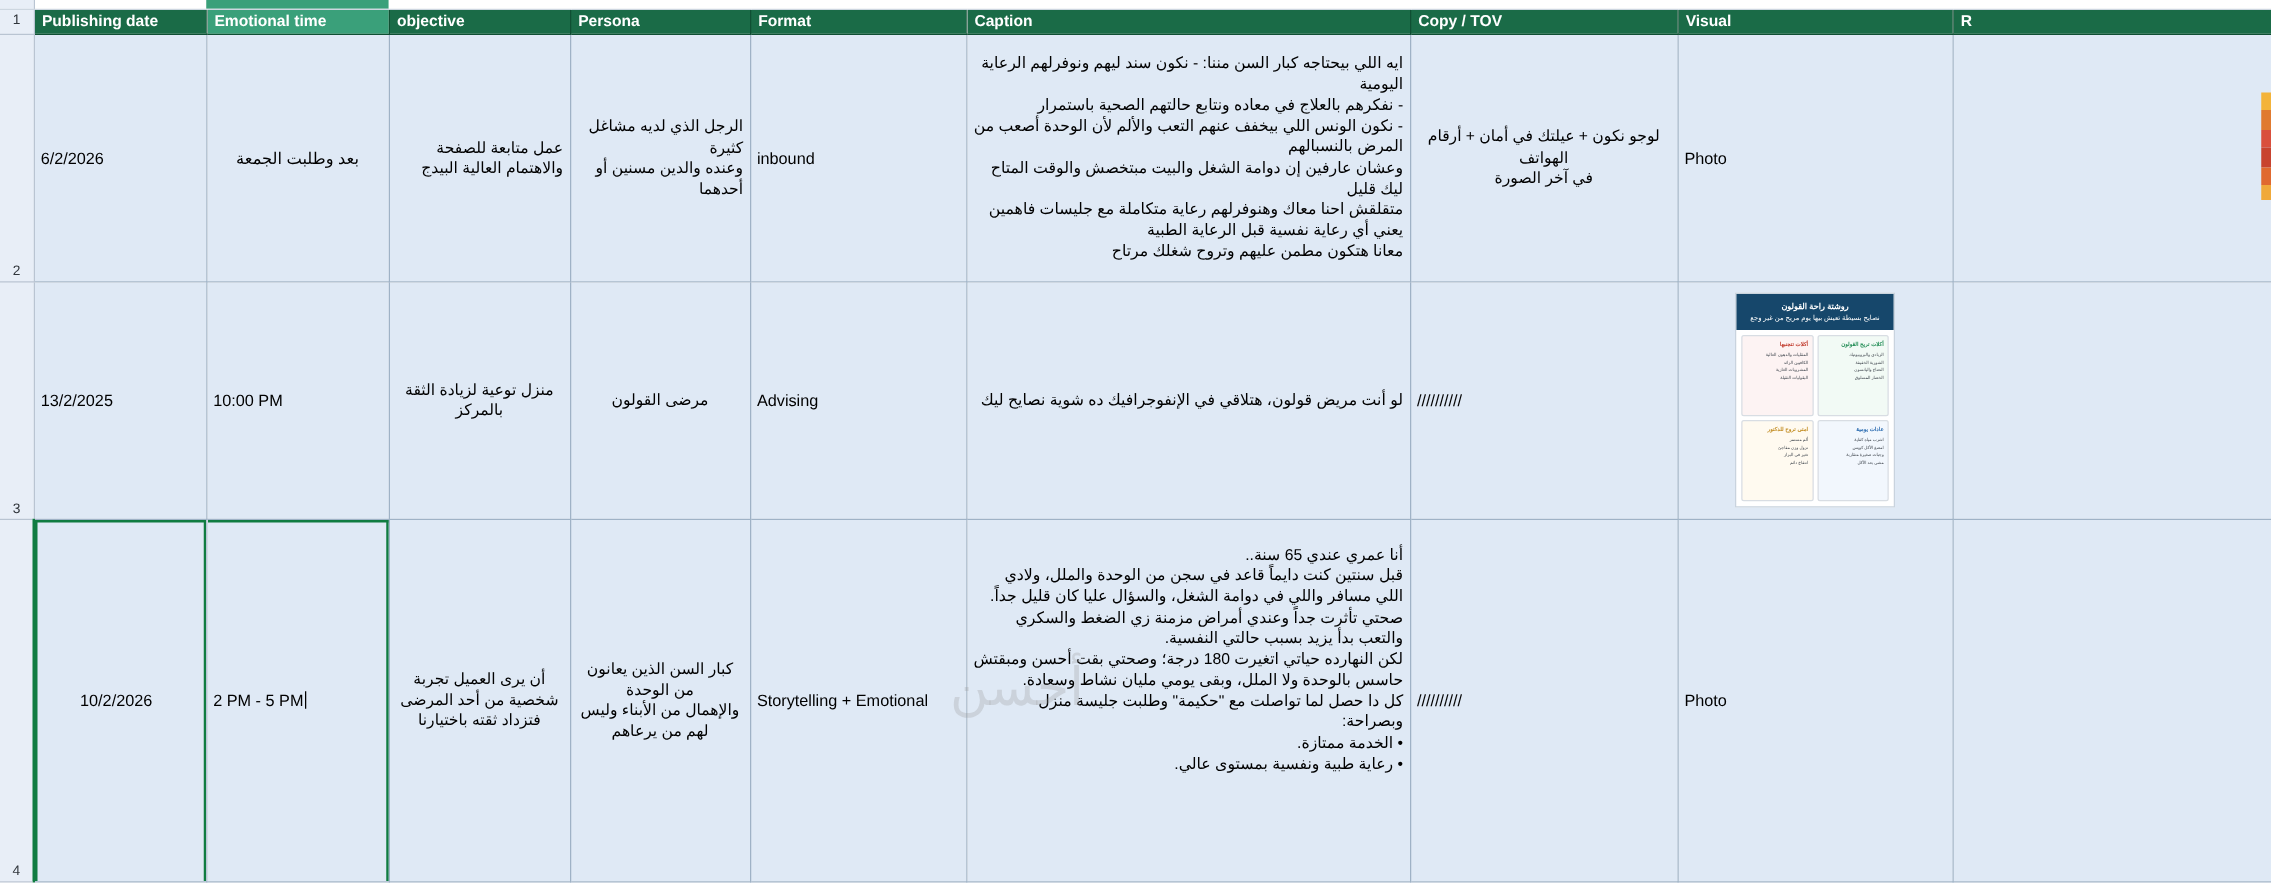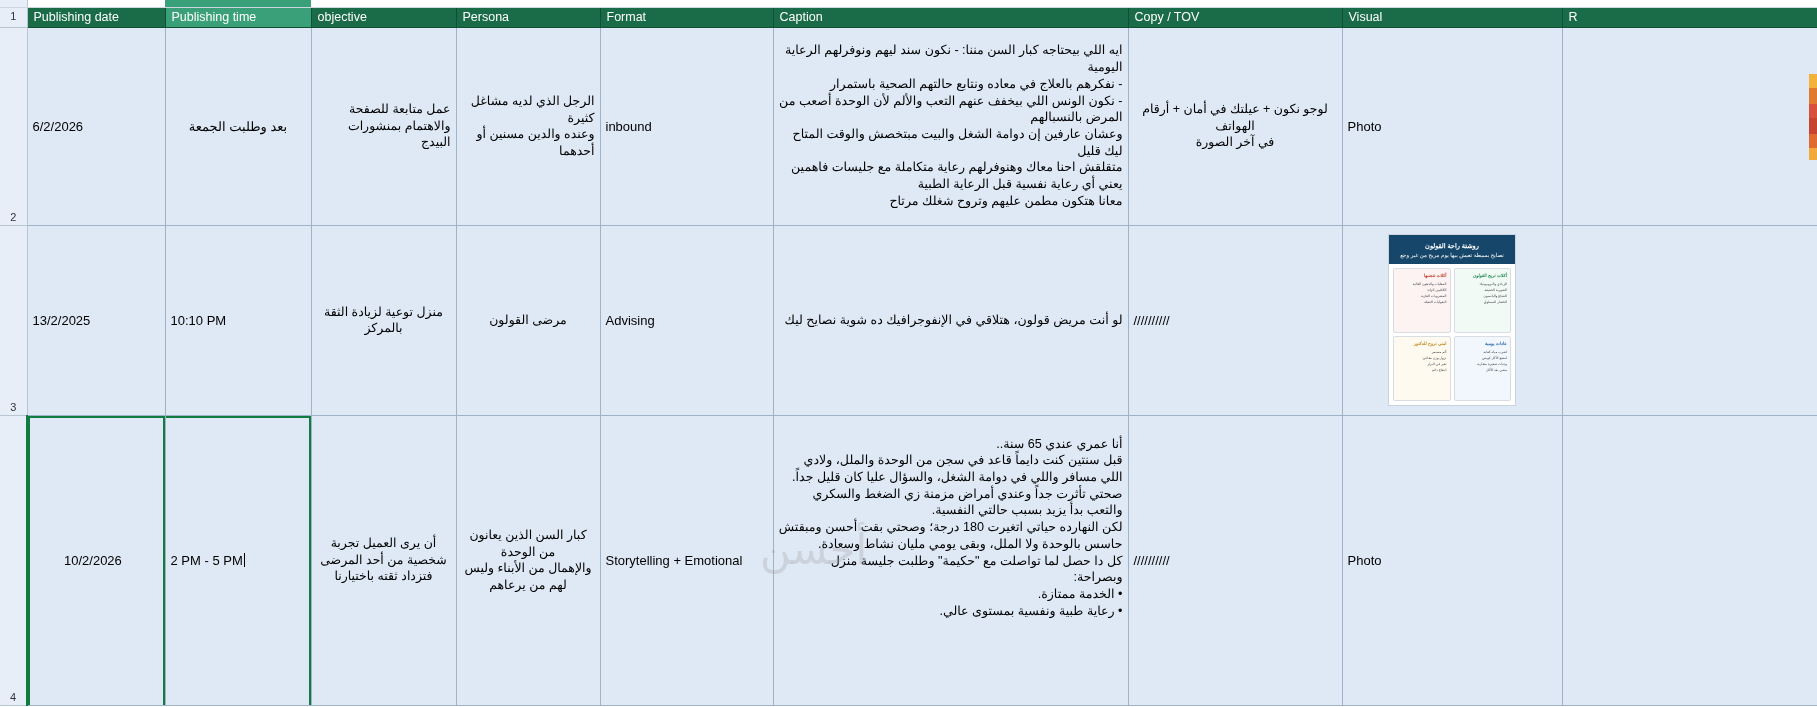--- a/index.html
+++ b/index.html
@@ -43,21 +43,21 @@
     font-size: 11px;
     text-align: center;
     vertical-align: bottom;
     padding-bottom: 2px;
     height: 100%;
   }
   .hdr-cell {
     background: #1a6b47;
     color: #ffffff;
     font-size: 12.5px;
-    font-weight: normal;
+    font-weight: bold;
     text-align: left;
     padding: 2px 4px 2px 6px;
     border-right: 1px solid #0f4f33;
     border-bottom: 1px solid #0f4f33;
     height: 20px;
     white-space: nowrap;
     overflow: hidden;
   }
   .hdr-cell.sel {
     background: #3aa07a;
@@ -200,54 +200,54 @@
         <td></td>
         <td></td>
         <td></td>
         <td></td>
         <td></td>
       </tr>
 
       <tr>
         <td class="rowhdr" style="height:20px;vertical-align:middle;">1</td>
         <td class="hdr-cell">Publishing date</td>
-        <td class="hdr-cell sel">Publishing time</td>
+        <td class="hdr-cell sel">Emotional time</td>
         <td class="hdr-cell">objective</td>
         <td class="hdr-cell">Persona</td>
         <td class="hdr-cell">Format</td>
         <td class="hdr-cell">Caption</td>
         <td class="hdr-cell">Copy / TOV</td>
         <td class="hdr-cell">Visual</td>
         <td class="hdr-cell">R</td>
       </tr>
 
       <tr>
         <td class="rowhdr" style="height:198px;">2</td>
         <td class="data-cell ctr">6/2/2026</td>
         <td class="data-cell rtl-ctr">بعد وطلبت الجمعة</td>
-        <td class="data-cell rtl small nowrapish">عمل متابعة للصفحة والاهتمام بمنشورات البيدج</td>
+        <td class="data-cell rtl small nowrapish">عمل متابعة للصفحة والاهتمام العالية البيدج</td>
         <td class="data-cell rtl small nowrapish">الرجل الذي لديه مشاغل كثيرة
 وعنده والدين مسنين أو أحدهما</td>
         <td class="data-cell ctr">inbound</td>
         <td class="data-cell capt nowrapish" style="vertical-align:middle;">ايه اللي بيحتاجه كبار السن مننا: - نكون سند ليهم ونوفرلهم الرعاية اليومية
 - نفكرهم بالعلاج في معاده ونتابع حالتهم الصحية باستمرار
 - نكون الونس اللي بيخفف عنهم التعب والألم لأن الوحدة أصعب من المرض بالنسبالهم
 وعشان عارفين إن دوامة الشغل والبيت مبتخصش والوقت المتاح ليك قليل
 متقلقش احنا معاك وهنوفرلهم رعاية متكاملة مع جليسات فاهمين يعني أي رعاية نفسية قبل الرعاية الطبية
 معانا هتكون مطمن عليهم وتروح شغلك مرتاح</td>
         <td class="data-cell rtl-ctr small nowrapish">لوجو نكون + عيلتك في أمان + أرقام الهواتف
 في آخر الصورة</td>
         <td class="data-cell ctr">Photo</td>
         <td class="data-cell ctr"></td>
       </tr>
 
       <tr>
         <td class="rowhdr" style="height:190px;">3</td>
         <td class="data-cell ctr">13/2/2025</td>
-        <td class="data-cell ctr">10:10 PM</td>
+        <td class="data-cell ctr">10:00 PM</td>
         <td class="data-cell rtl-ctr small nowrapish">منزل توعية لزيادة الثقة بالمركز</td>
         <td class="data-cell rtl-ctr small">مرضى القولون</td>
         <td class="data-cell ctr">Advising</td>
         <td class="data-cell capt" style="vertical-align:middle;">لو أنت مريض قولون، هتلاقي في الإنفوجرافيك ده شوية نصايح ليك</td>
         <td class="data-cell ctr">//////////</td>
         <td class="data-cell">
           <div class="thumb">
             <div class="thumb-hd">
               <span class="t1">روشتة راحة القولون</span><br>
               <span>نصايح بسيطة تعيش بيها يوم مريح من غير وجع</span>

